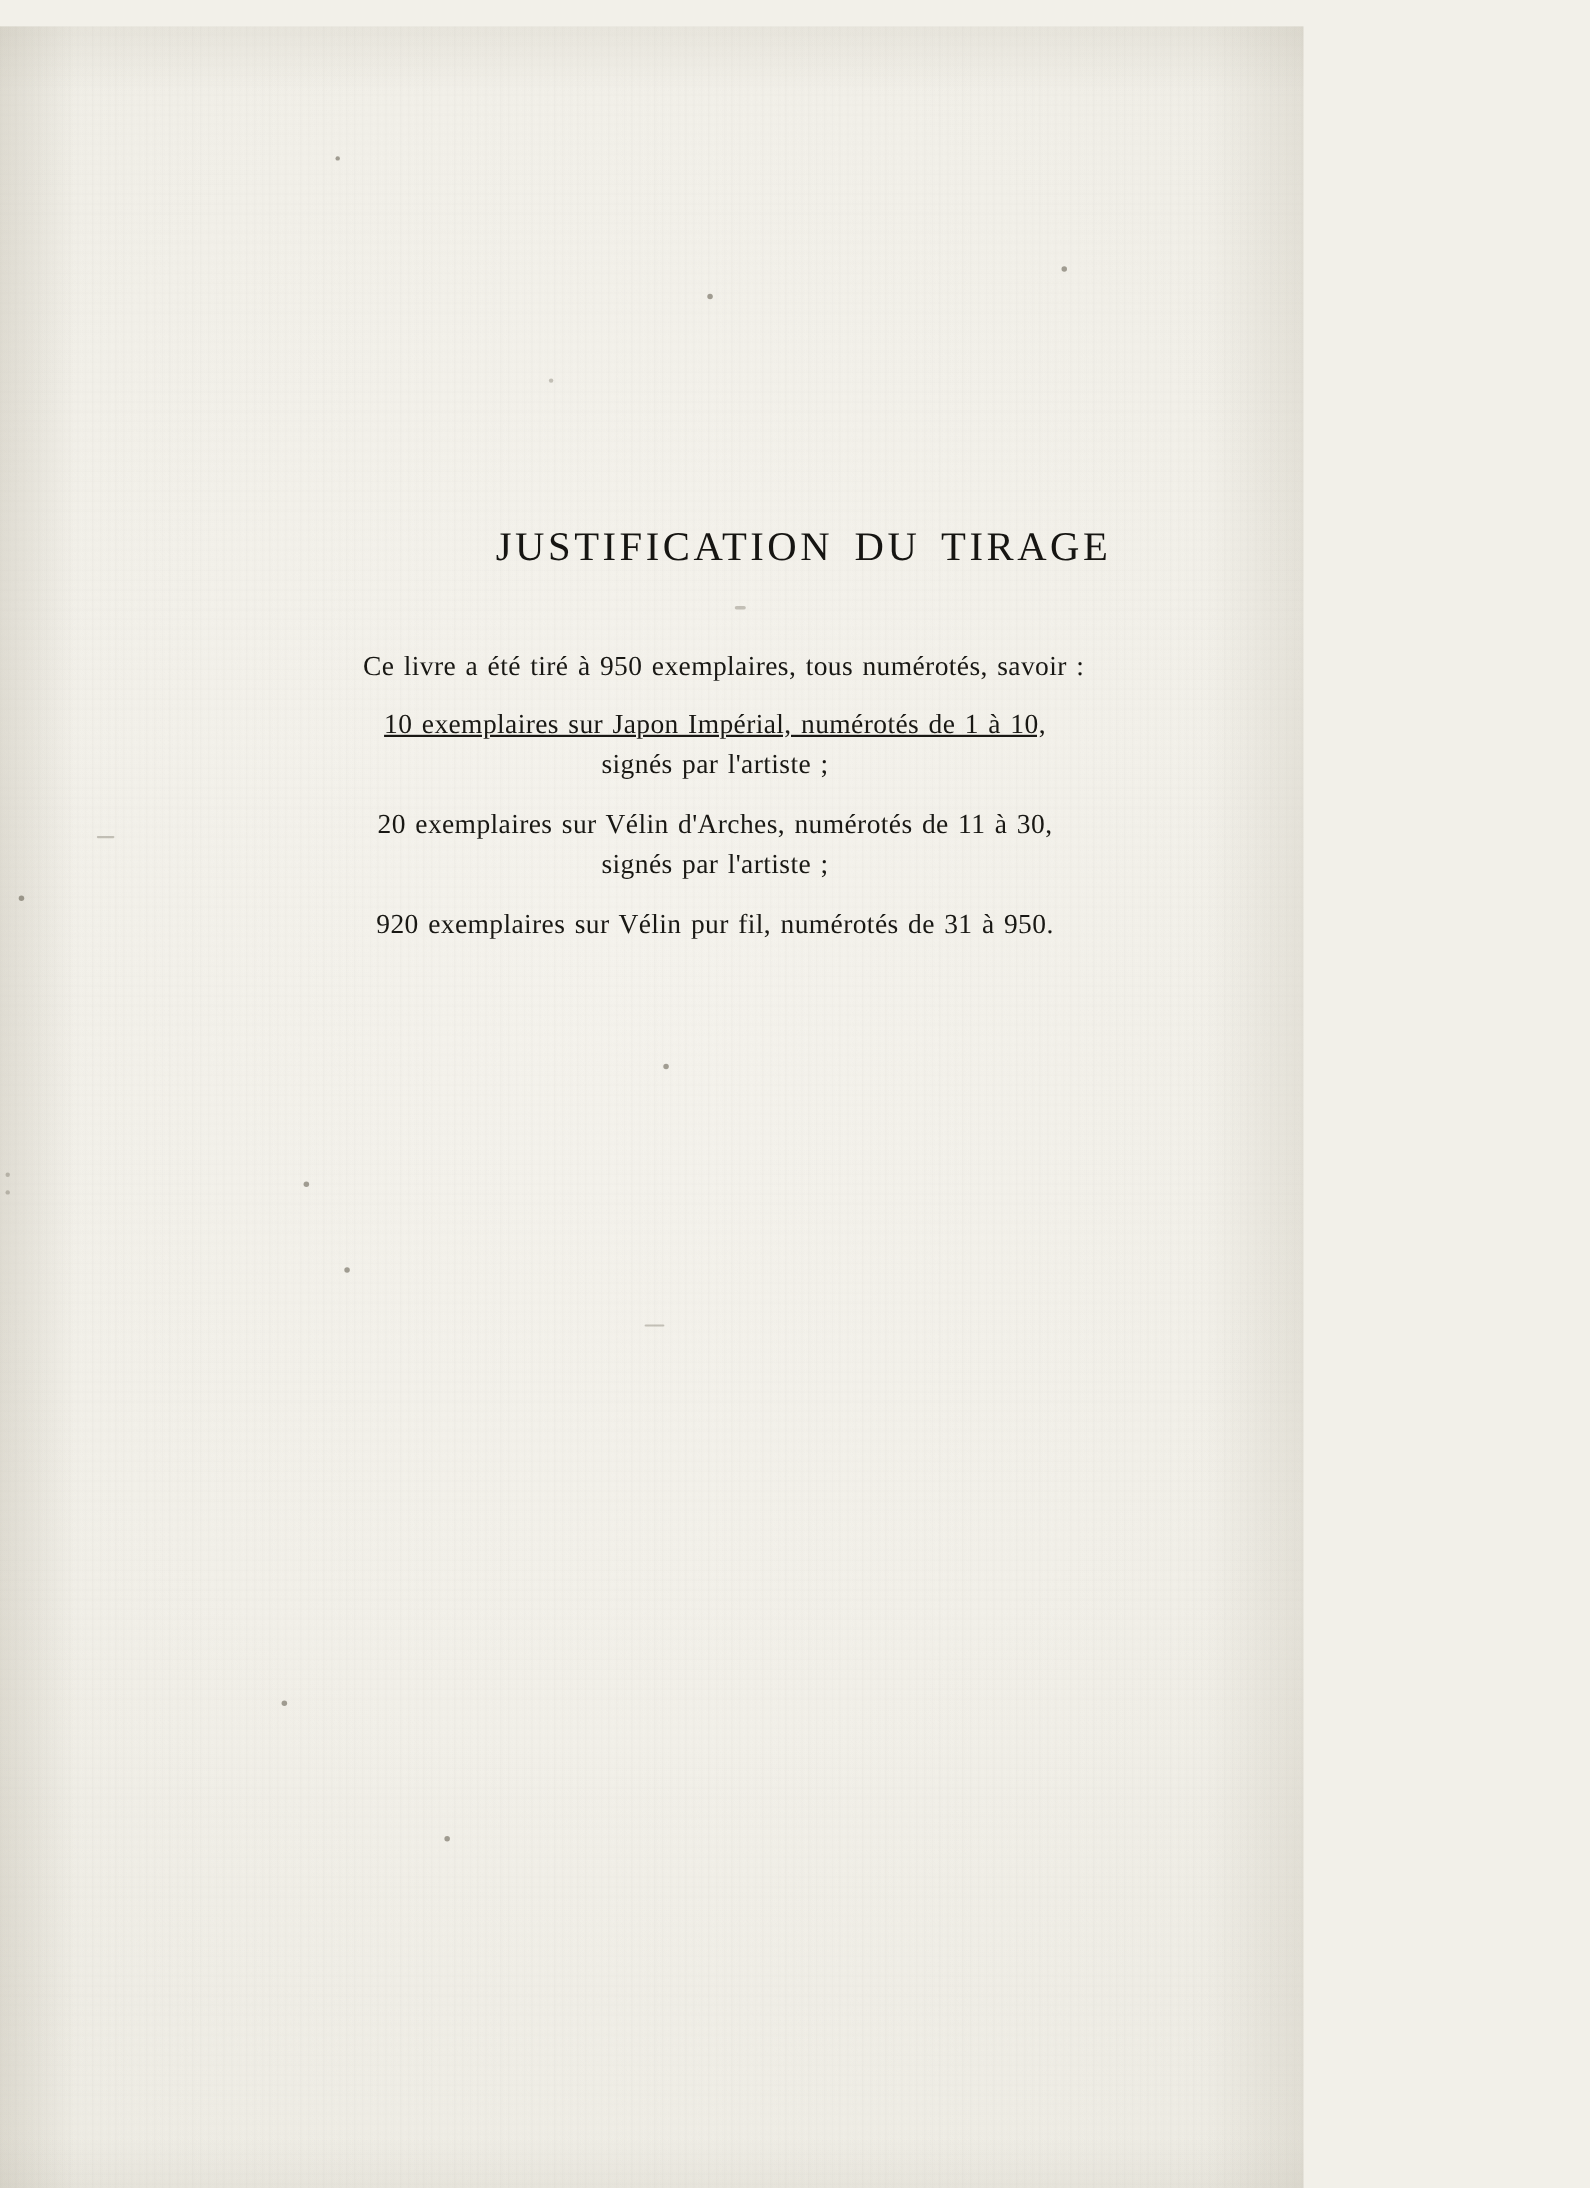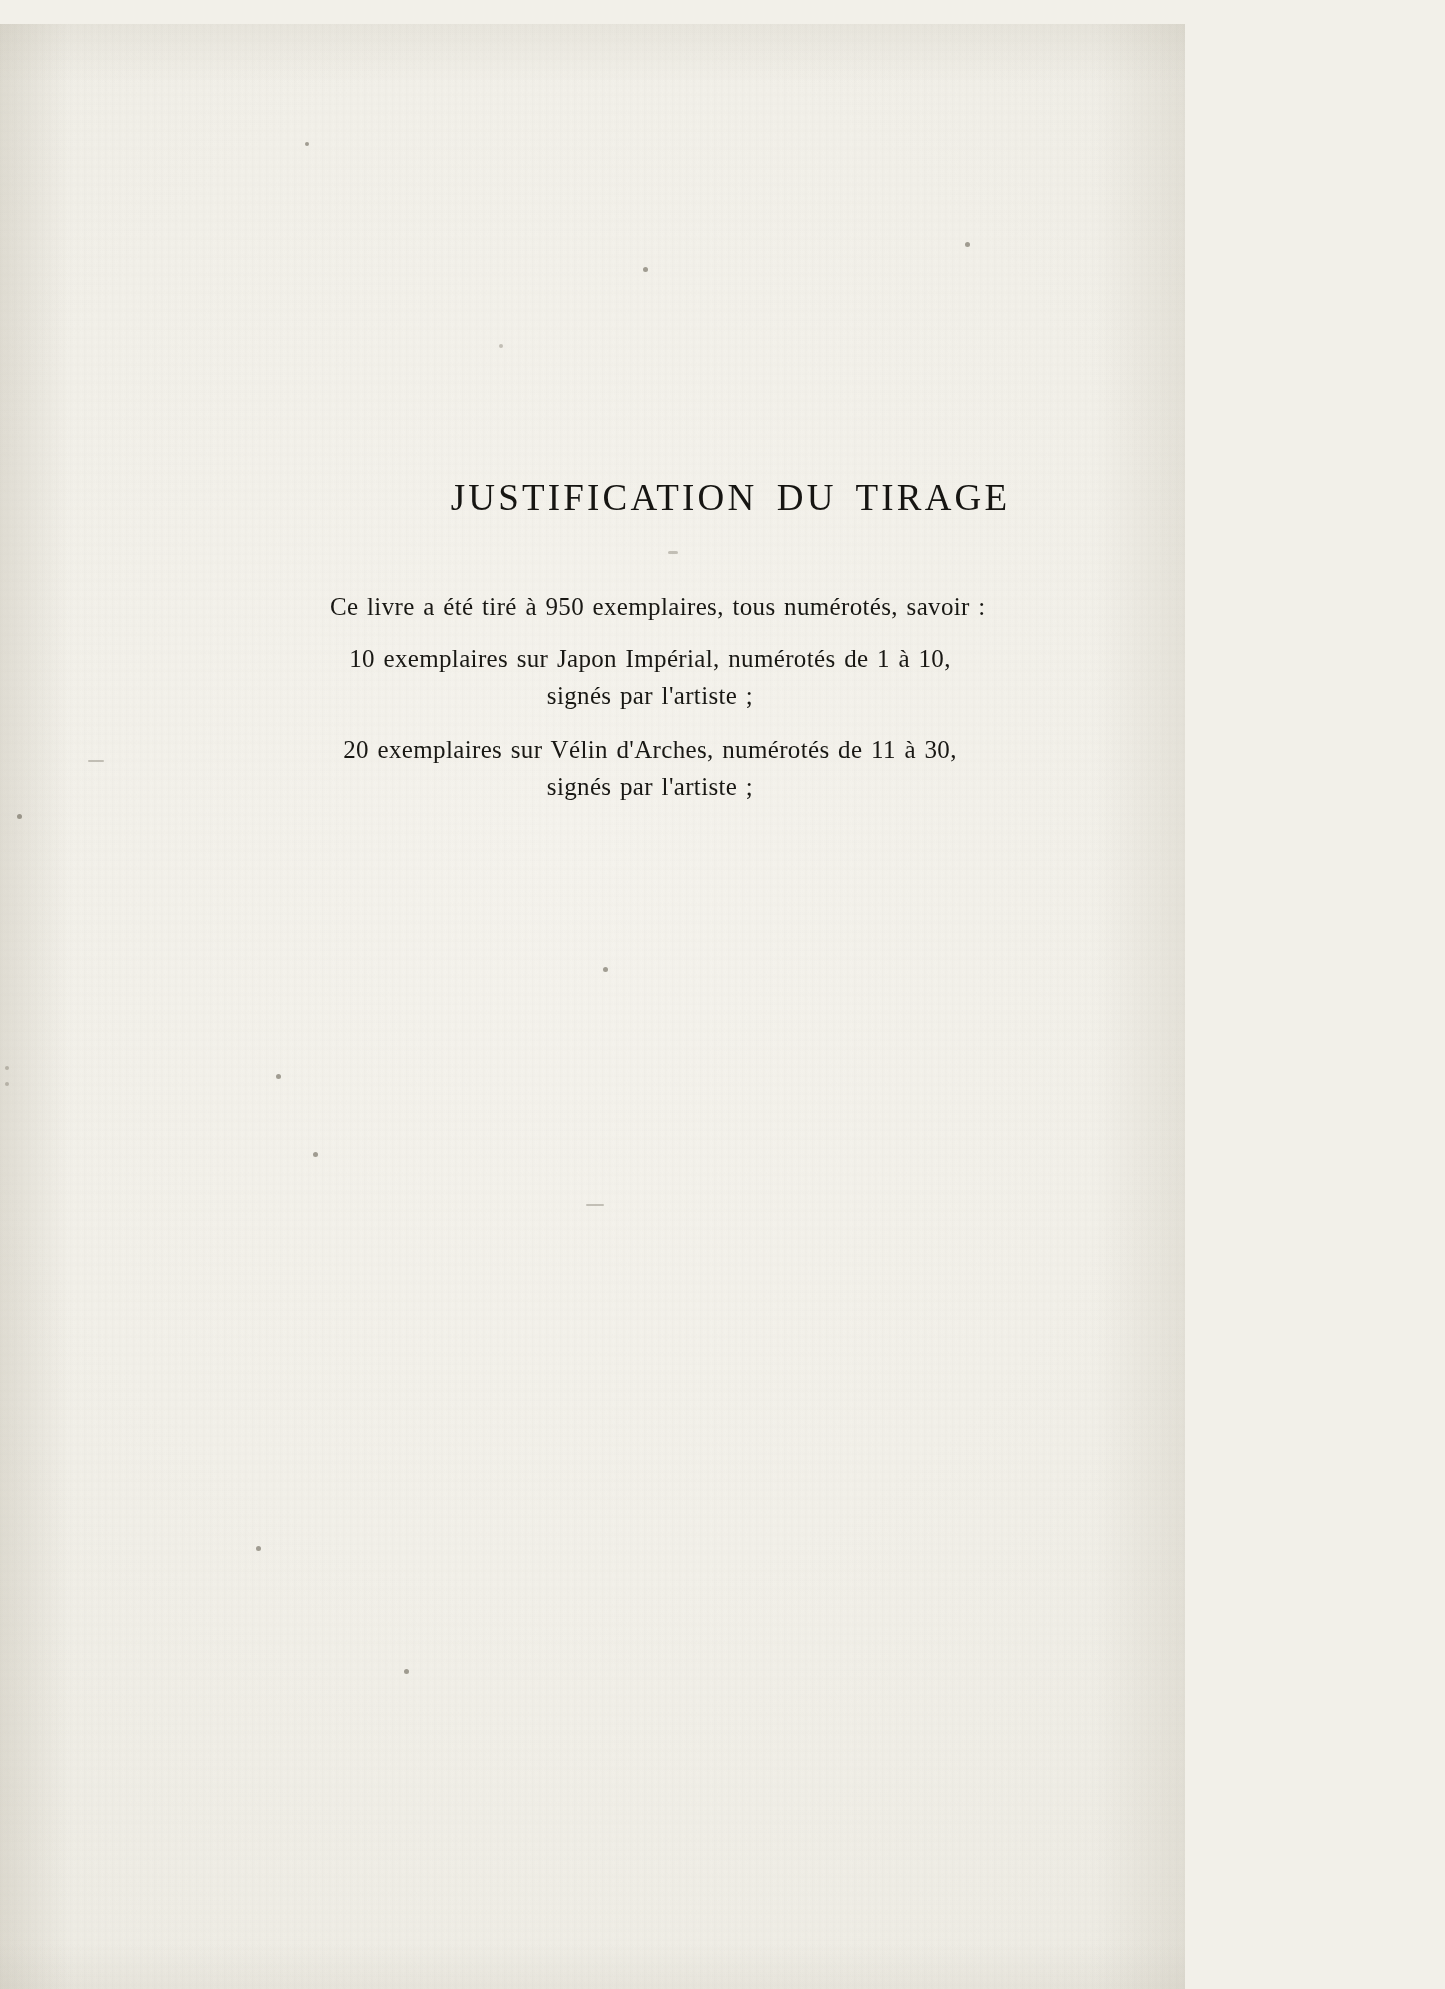--- a/index.html
+++ b/index.html
@@ -81,21 +81,21 @@
     line-height: 1.02;
   }
 
   .line {
     display: block;
     white-space: nowrap;
     letter-spacing: 0.35px;
     word-spacing: 2px;
   }
   .l1 { margin-top: 0px; }
-  .l2 { margin-top: 26px; }
+  .l2 { margin-top: 26px; text-decoration: underline; }
   .l3 { margin-top: 12px; }
   .l4 { margin-top: 28px; }
   .l5 { margin-top: 12px; }
   .l6 { margin-top: 28px; }
 
   
   .speck {
     position: absolute;
     background: #5d5748;
     border-radius: 50%;
@@ -129,15 +129,16 @@
 
   <div class="content">
     <div class="title">JUSTIFICATION  DU  TIRAGE</div>
 
     <div class="body-block">
       <span class="line l1">Ce livre a été tiré à 950 exemplaires, tous numérotés, savoir :</span>
       <span class="line l2">10 exemplaires sur Japon Impérial, numérotés de 1 à 10,</span>
       <span class="line l3">signés par l'artiste ;</span>
       <span class="line l4">20 exemplaires sur Vélin d'Arches, numérotés de 11 à 30,</span>
       <span class="line l5">signés par l'artiste ;</span>
+      <span class="line l6">920 exemplaires sur Vélin pur fil, numérotés de 31 à 950.</span>
     </div>
   </div>
 </div>
 
 </body></html>

